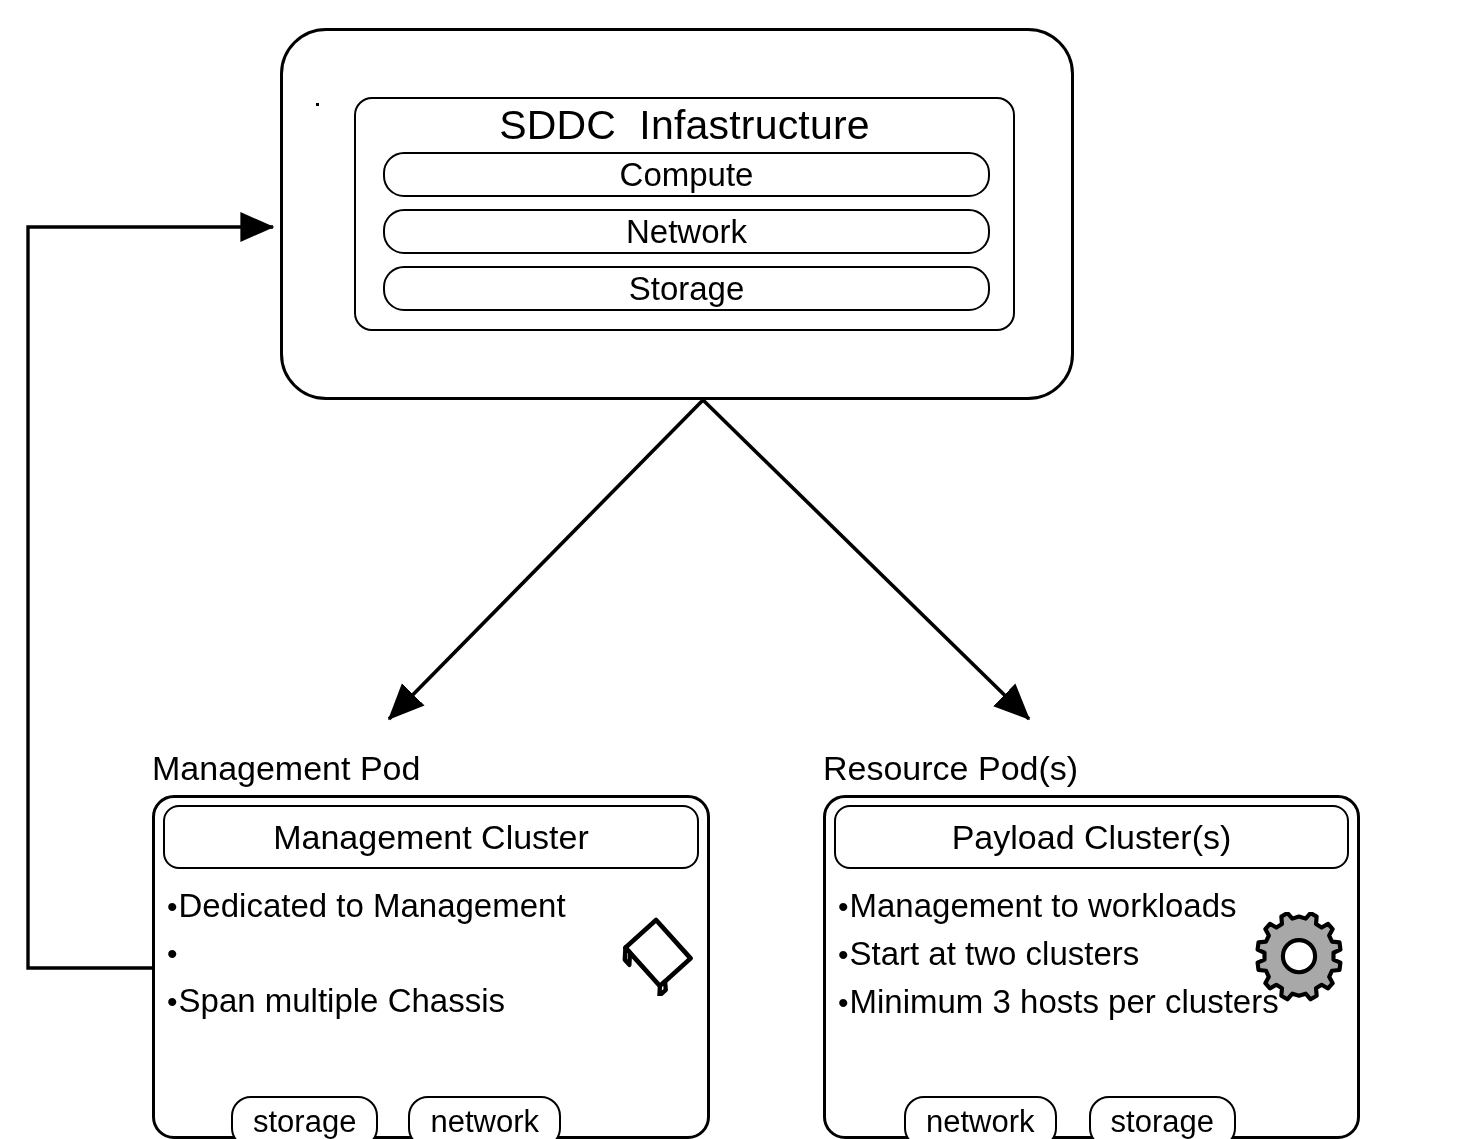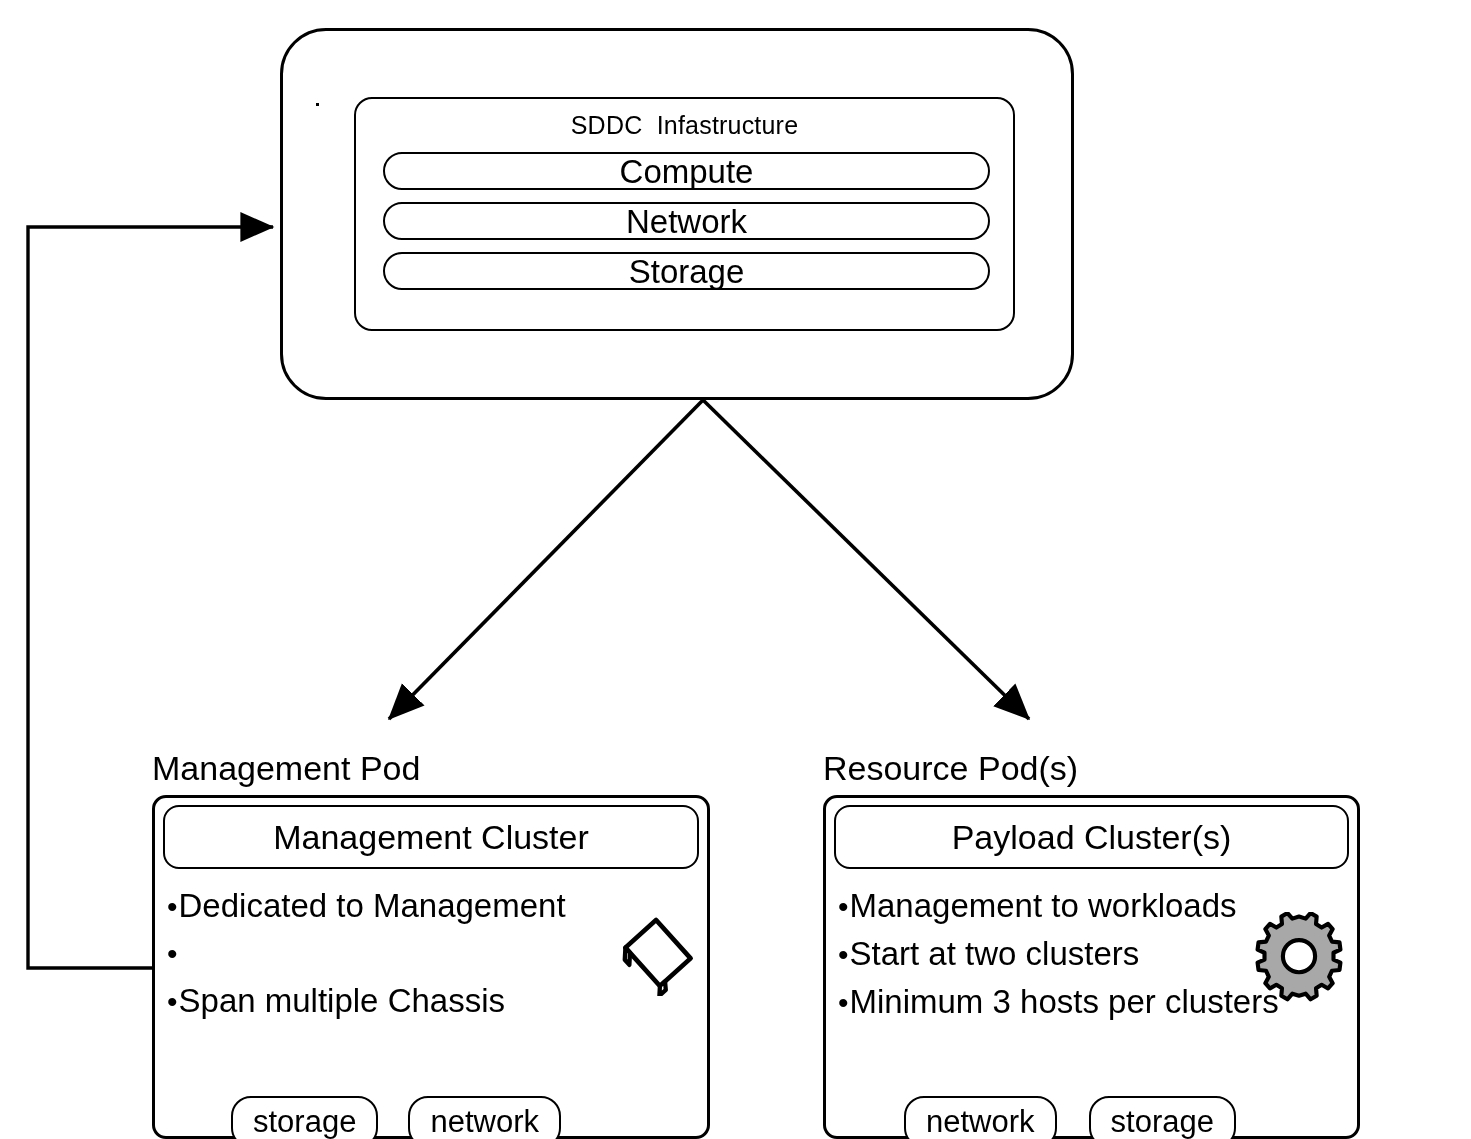--- a/index.html
+++ b/index.html
@@ -51,33 +51,33 @@
     border-radius: 18px;
     box-sizing: border-box;
     background: #fff;
   }
   .sddc-title {
     position: absolute;
     left: 0;
     top: 4px;
     width: 100%;
     text-align: center;
-    font-size: 25px;
+    font-size: 41px;
     line-height: 44px;
     letter-spacing: 0.2px;
     white-space: pre;
   }
   .layer-stack {
     position: absolute;
     left: 27px;
     top: 53px;
     width: 607px;
   }
   .layer-pill {
-    height: 38px;
+    height: 45px;
     border: 2.4px solid #000;
     border-radius: 21px;
     box-sizing: border-box;
     background: #fff;
     margin-bottom: 12px;
     display: flex;
     align-items: center;
     justify-content: center;
     font-size: 33px;
     line-height: 1;
@@ -105,21 +105,21 @@
     text-align: left;
     font-size: 34px;
     line-height: 42px;
     white-space: nowrap;
   }
   .pod-box {
     position: absolute;
     top: 48px;
     left: 0;
     border: 3px solid #000;
-    border-radius: 14px;
+    border-radius: 22px;
     box-sizing: border-box;
     background: #fff;
   }
   .pod-header {
     position: absolute;
     left: 8px;
     top: 7px;
     right: 8px;
     height: 64px;
     border: 2.4px solid #000;

